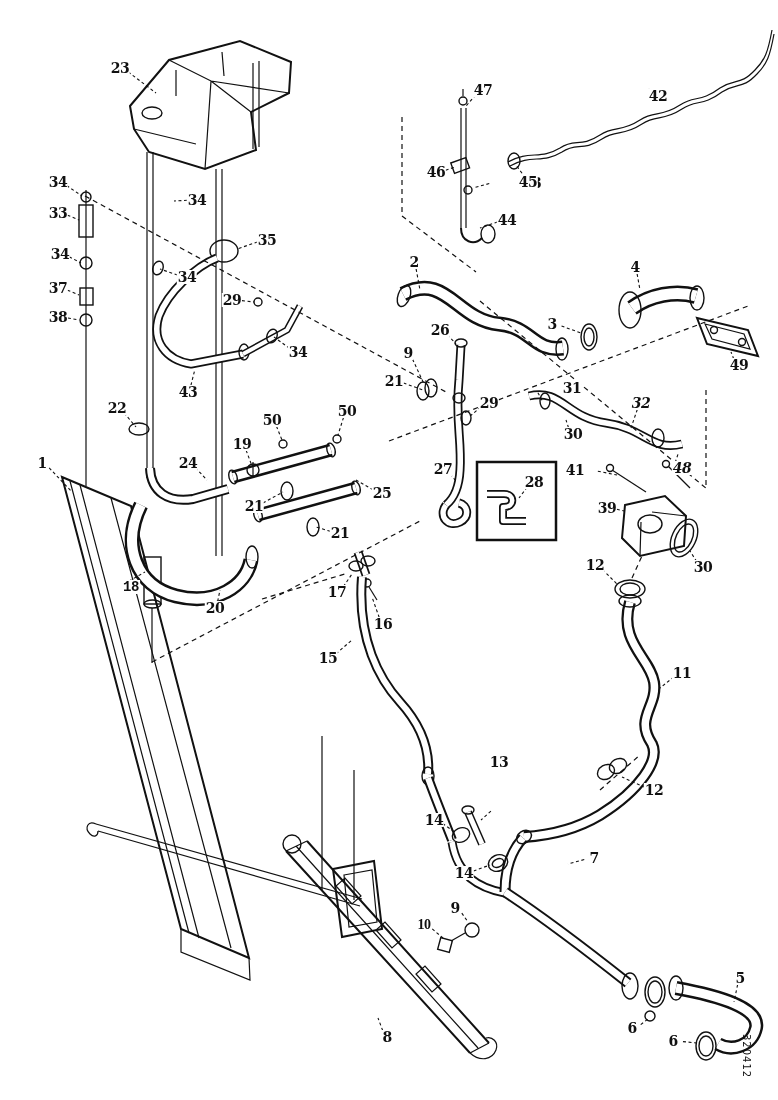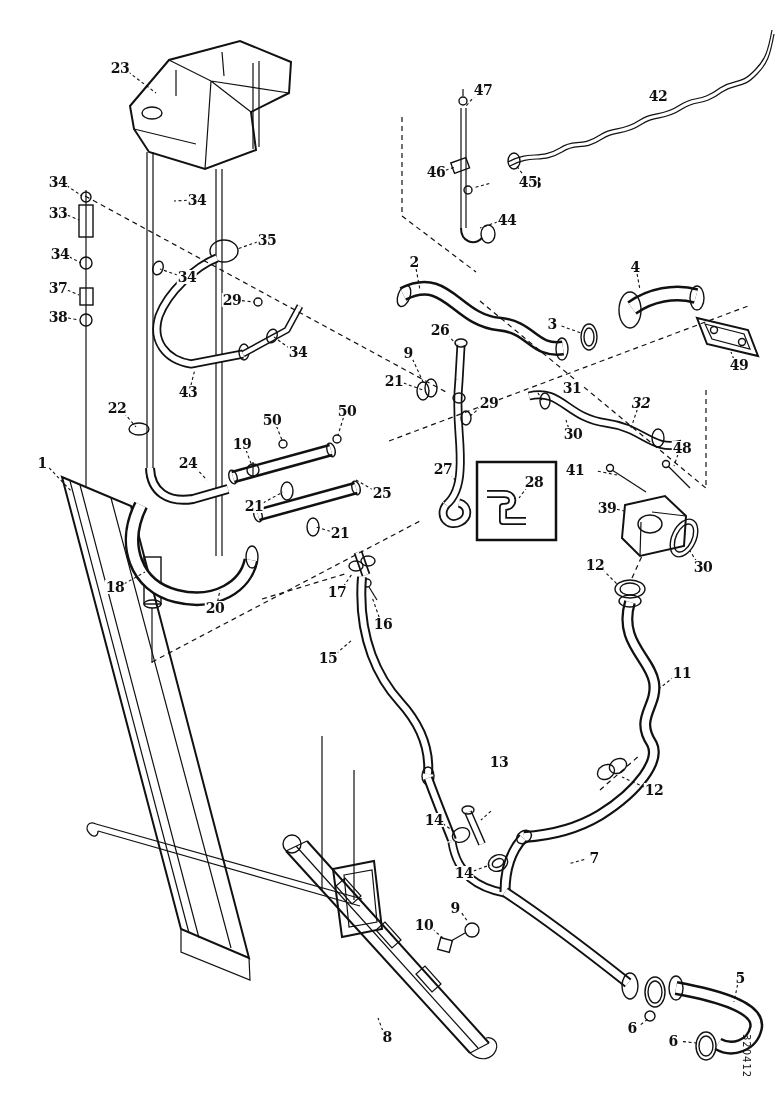--- a/index.html
+++ b/index.html
@@ -319,31 +319,31 @@
       <span class="callout" style="left: 414px; top: 262px;">2</span>
       <span class="callout" style="left: 552px; top: 324px;">3</span>
       <span class="callout" style="left: 635px; top: 267px;">4</span>
       <span class="callout" style="left: 740px; top: 978px;">5</span>
       <span class="callout" style="left: 632px; top: 1028px;">6</span>
       <span class="callout" style="left: 673px; top: 1041px;">6</span>
       <span class="callout" style="left: 594px; top: 858px;">7</span>
       <span class="callout" style="left: 387px; top: 1037px;">8</span>
       <span class="callout" style="left: 408px; top: 353px;">9</span>
       <span class="callout" style="left: 455px; top: 908px;">9</span>
-      <span class="callout" style="left: 424px; top: 925px;">10</span>
+      <span class="callout" style="left: 424px; top: 925px; font-family: Liberation Serif, serif;">10</span>
       <span class="callout" style="left: 682px; top: 673px;">11</span>
       <span class="callout" style="left: 595px; top: 565px;">12</span>
       <span class="callout" style="left: 654px; top: 790px;">12</span>
       <span class="callout" style="left: 499px; top: 762px;">13</span>
       <span class="callout" style="left: 434px; top: 820px;">14</span>
       <span class="callout" style="left: 464px; top: 873px;">14</span>
       <span class="callout" style="left: 328px; top: 658px;">15</span>
       <span class="callout" style="left: 383px; top: 624px;">16</span>
       <span class="callout" style="left: 337px; top: 592px;">17</span>
-      <span class="callout" style="left: 115px; top: 587px;">18</span>
+      <span class="callout" style="left: 131px; top: 587px; font-family: Liberation Mono, monospace;">18</span>
       <span class="callout" style="left: 242px; top: 444px;">19</span>
       <span class="callout" style="left: 215px; top: 608px;">20</span>
       <span class="callout" style="left: 394px; top: 381px;">21</span>
       <span class="callout" style="left: 254px; top: 506px;">21</span>
       <span class="callout" style="left: 340px; top: 533px;">21</span>
       <span class="callout" style="left: 117px; top: 408px;">22</span>
       <span class="callout" style="left: 120px; top: 68px;">23</span>
       <span class="callout" style="left: 188px; top: 463px;">24</span>
       <span class="callout" style="left: 382px; top: 493px;">25</span>
       <span class="callout" style="left: 440px; top: 330px;">26</span>
@@ -366,20 +366,20 @@
       <span class="callout" style="left: 58px; top: 317px;">38</span>
       <span class="callout" style="left: 607px; top: 508px;">39</span>
       <span class="callout" style="left: 703px; top: 567px;">30</span>
       <span class="callout" style="left: 575px; top: 470px;">41</span>
       <span class="callout" style="left: 658px; top: 96px;">42</span>
       <span class="callout" style="left: 532px; top: 183px;">63</span>
       <span class="callout" style="left: 507px; top: 220px;">44</span>
       <span class="callout" style="left: 515px; top: 182px; margin-left: 13px;">45</span>
       <span class="callout" style="left: 436px; top: 172px;">46</span>
       <span class="callout" style="left: 483px; top: 90px;">47</span>
-      <span class="callout" style="left: 682px; top: 448px;">48</span>
+      <span class="callout" style="left: 682px; top: 468px; font-style: italic;">48</span>
       <span class="callout" style="left: 739px; top: 365px;">49</span>
       <span class="callout" style="left: 272px; top: 420px;">50</span>
       <span class="callout" style="left: 347px; top: 411px;">50</span>
     </div>
 
   <div class="code">320412</div>
 </div>
 
 </body></html>

